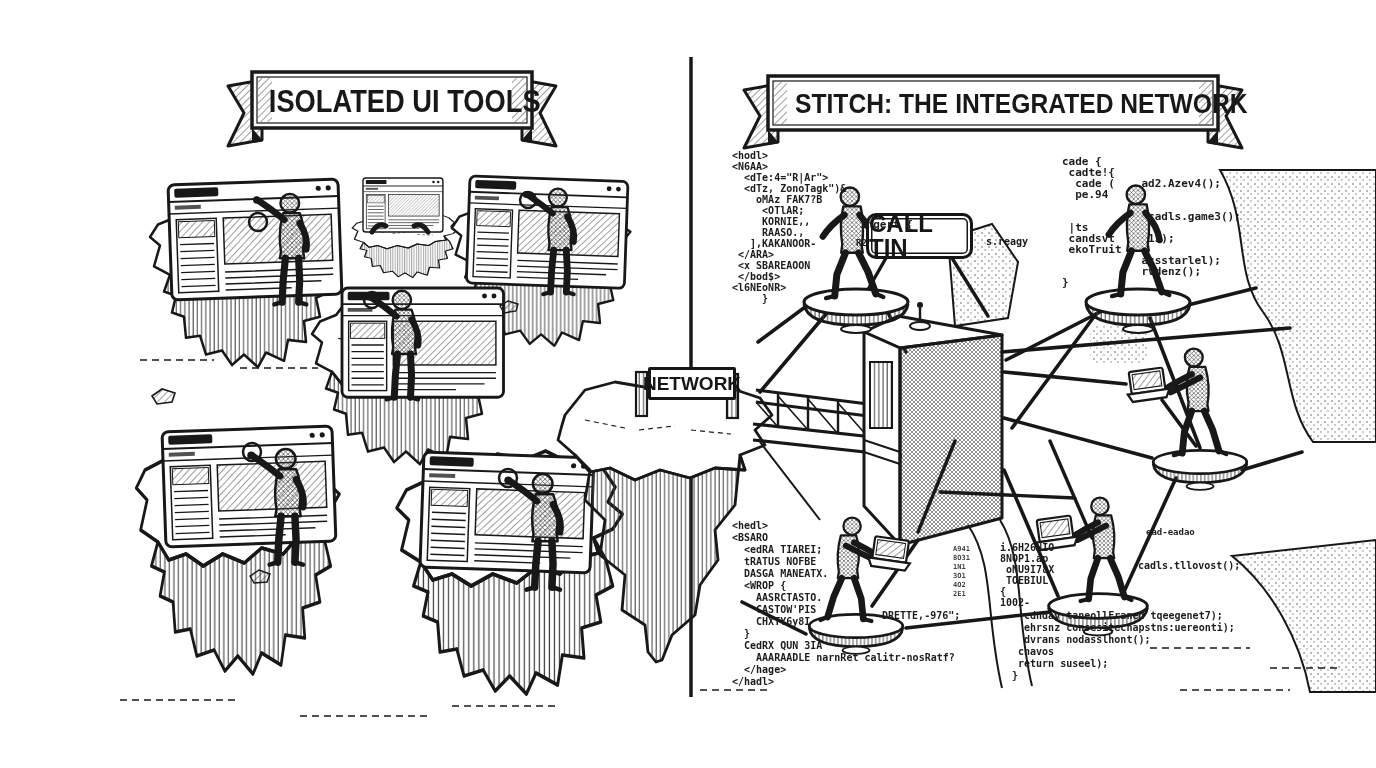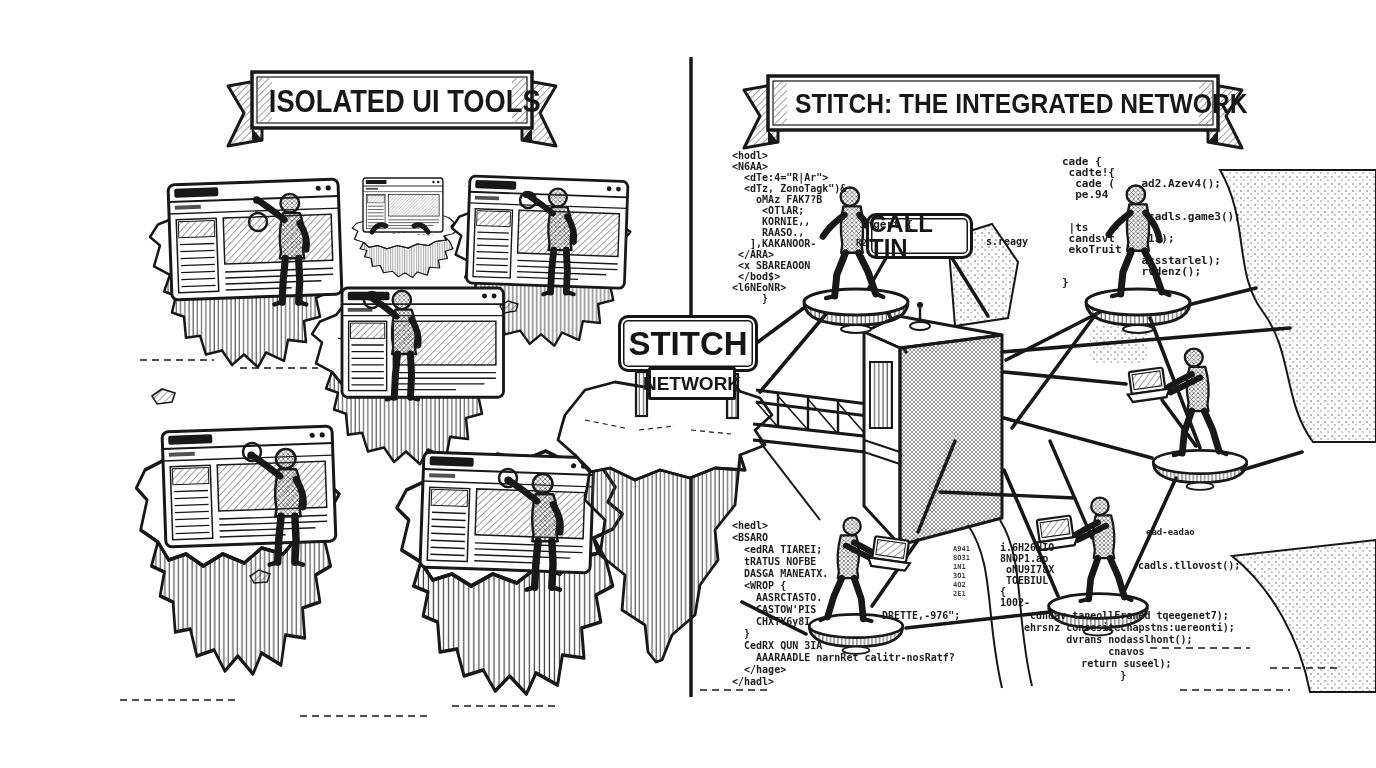--- a/index.html
+++ b/index.html
@@ -270,23 +270,20 @@
     <use href="#lap" transform="translate(872,560) rotate(8)"></use>
   </g>
 </svg>
 
 <div class="overlay">
 
   <div class="banner-text" style="left:252px;top:84px;width:280px;font-size:31px;">ISOLATED UI TOOLS</div>
 
   <div class="banner-text" style="left:768px;top:88px;width:450px;font-size:28px;">STITCH: THE INTEGRATED NETWORK</div>
 
-  <div class="sign" style="left:618px;top:315px;width:134px;height:51px;font-size:33px;">
-    <span>STITCH</span>
-  </div>
 
   <div class="sign rect" style="left:648px;top:367px;width:82px;height:27px;font-size:19px;text-align:right;">
     <span>NETWORK</span>
   </div>
 
   <div class="sign" style="left:866px;top:213px;width:101px;height:40px;font-size:24px;">
     <span>CALL TIN</span>
   </div>
 
 
@@ -333,21 +330,21 @@
   &lt;/hage&gt;
 &lt;/hadl&gt;</div>
 
   <div class="code" style="left:1000px;top:542px;font-size:10px;line-height:11px;">i.6H26NIO
 8NOP1.ap
  oNU9I78X
  TOEBIUL
 {
 1002-</div>
 
-  <div class="code" style="left:1012px;top:610px;font-size:10px;line-height:12px;text-align:center;">  cdndav taneollFraned tqeegenet7);
+  <div class="code" style="left:1012px;top:610px;font-size:10px;line-height:12px;">  cdndav taneollFraned tqeegenet7);
   ehrsnz consesitecnapstns:uereonti);
   dvrans nodasslhont();
  cnavos
  return suseel);
 }</div>
 
   <div class="code" style="left:953px;top:545px;font-size:7px;line-height:9px;opacity:.85;">A941
 8O31
 1N1
 3O1

